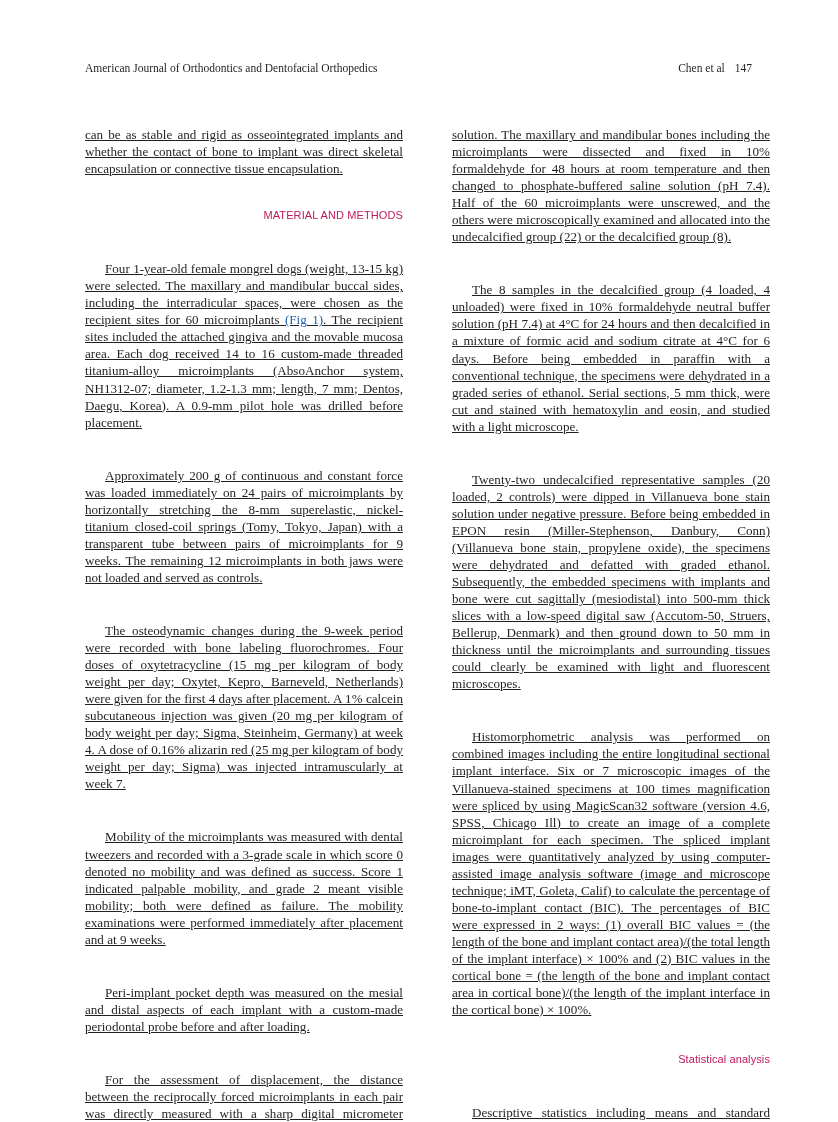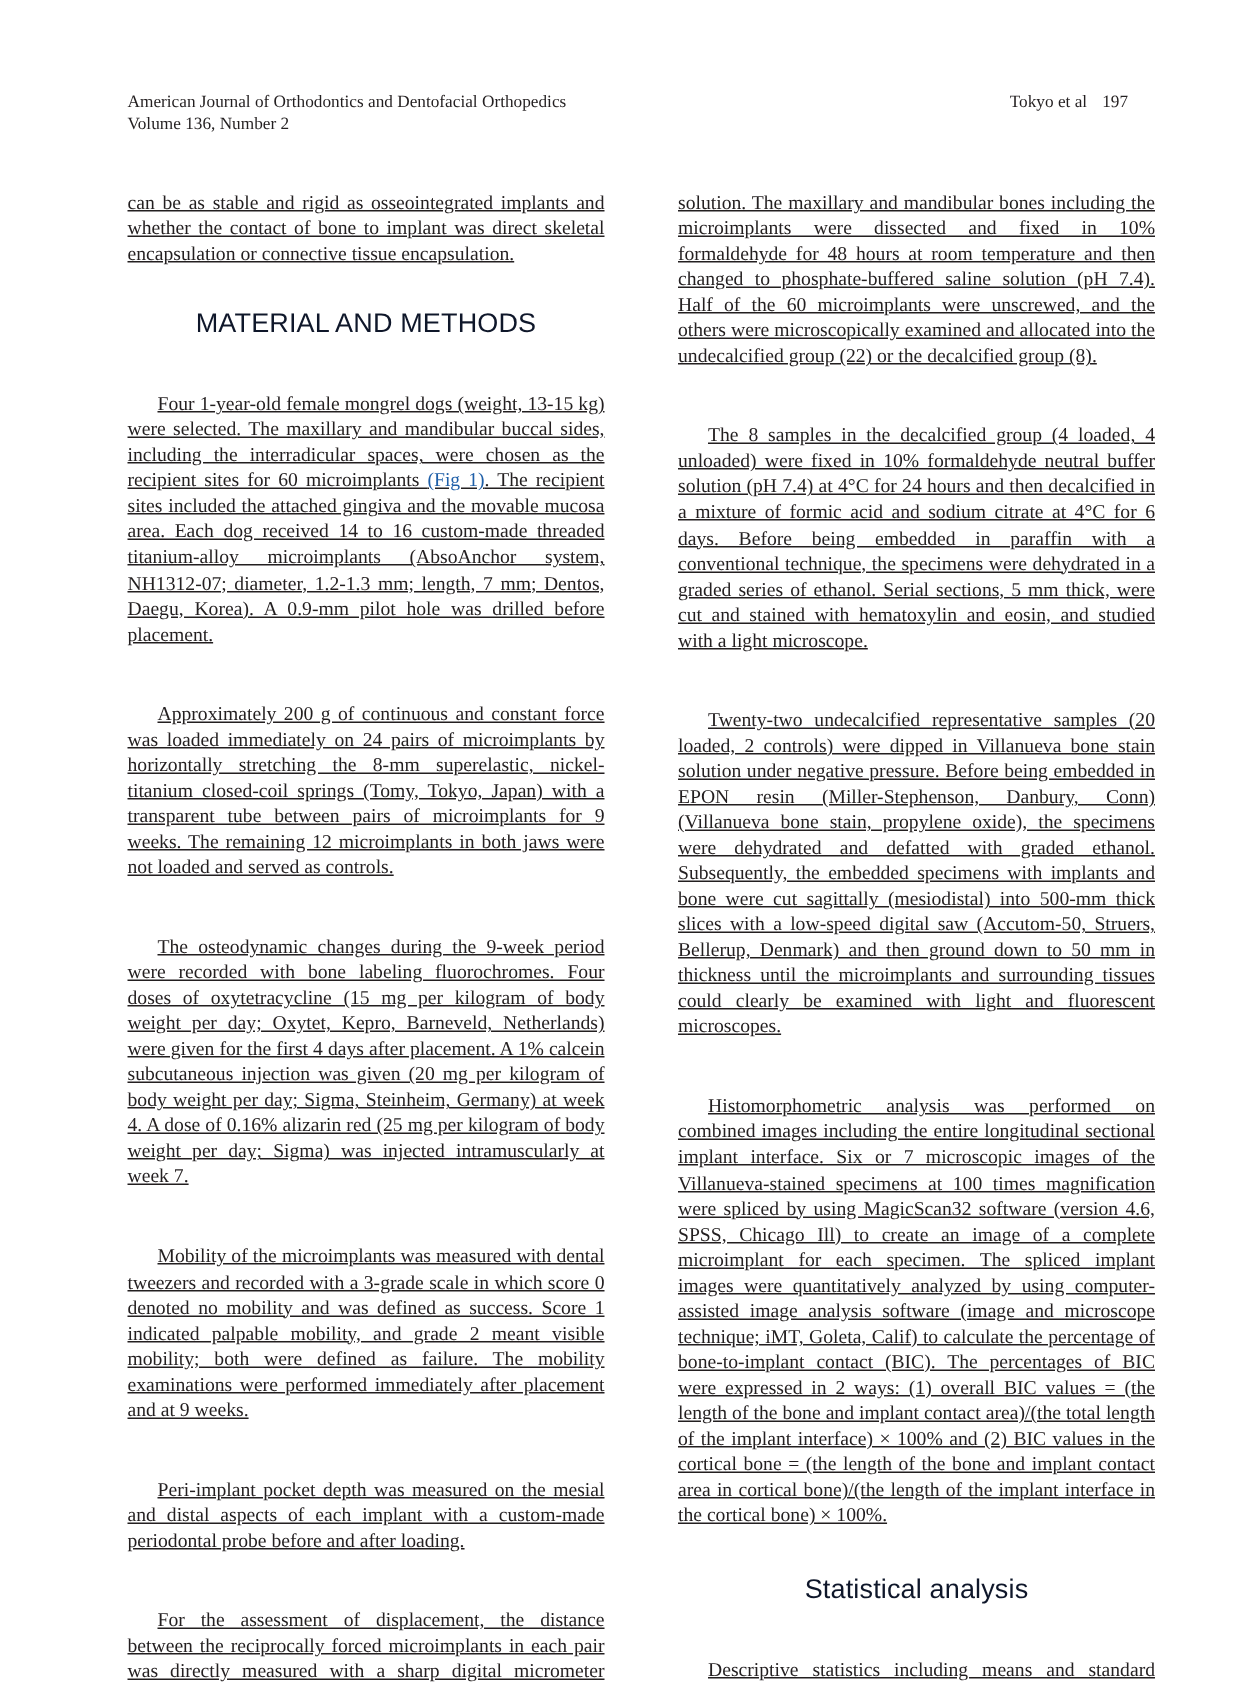--- a/index.html
+++ b/index.html
@@ -7,36 +7,35 @@
   .page { position: absolute; left: 0; top: 0; width: 838px; height: 918px; }
   .hdr { position: absolute; top: 61px; font-family: "Liberation Serif", serif; font-size: 11.5px; color: #231f20; line-height: 15px; }
   .hdr-left { left: 85px; width: 400px; }
   .hdr-right { right: 86px; text-align: right; }
   .hdr-right .pg { margin-left: 10px; }
   .col { position: absolute; top: 126px; width: 318px; font-family: "Liberation Serif", serif; font-size: 13.1px; line-height: 17.05px; color: #231f20; text-align: justify; }
   .col-left { left: 85px; }
   .col-right { left: 452px; }
   p { margin: 0; text-indent: 0; text-decoration: underline; }
   p.ind { text-indent: 20px; margin-top: 36px; }
-  .sec { font-family: "Liberation Sans", sans-serif; font-size: 18px; color: #0f172a; margin: 30px 0 6px 0; letter-spacing: 0.1px; text-align: center; }
+  .sec { font-family: "Liberation Sans", sans-serif; font-size: 11px; color: #be185d; margin: 30px 0 6px 0; letter-spacing: 0.1px; text-align: right; }
   .sec.first { margin-top: 30px; }
   .sec.stat { margin-top: 33px; margin-bottom: 20px; }
   .link { color: #1f5fa8; }
 </style>
 </head>
 <body>
 
 <div class="page">
 
   <div class="hdr hdr-left">
     <div>American Journal of Orthodontics and Dentofacial Orthopedics</div>
-    <div>Volume 136, Number 2</div>
   </div>
   <div class="hdr hdr-right">
-    <span>Tokyo et al</span><span class="pg">197</span>
+    <span>Chen et al</span><span class="pg">147</span>
   </div>
 
   <div class="col col-left">
     <p>can be as stable and rigid as osseointegrated implants and whether the contact of bone to implant was direct skeletal encapsulation or connective tissue encapsulation.</p>
     <div class="sec first">MATERIAL AND METHODS</div>
     <p class="ind"><span>Four 1-year-old female mongrel dogs (weight, 13-15 kg) were selected. The maxillary and mandibular buccal sides, including the interradicular spaces, were chosen as the recipient sites for 60 microimplants </span><span class="link">(Fig 1)</span><span>. The recipient sites included the attached gingiva and the movable mucosa area. Each dog received 14 to 16 custom-made threaded titanium-alloy microimplants (AbsoAnchor system, NH1312-07; diameter, 1.2-1.3 mm; length, 7 mm; Dentos, Daegu, Korea). A 0.9-mm pilot hole was drilled before placement.</span></p>
     <p class="ind">Approximately 200 g of continuous and constant force was loaded immediately on 24 pairs of microimplants by horizontally stretching the 8-mm superelastic, nickel-titanium closed-coil springs (Tomy, Tokyo, Japan) with a transparent tube between pairs of microimplants for 9 weeks. The remaining 12 microimplants in both jaws were not loaded and served as controls.</p>
     <p class="ind">The osteodynamic changes during the 9-week period were recorded with bone labeling fluorochromes. Four doses of oxytetracycline (15 mg per kilogram of body weight per day; Oxytet, Kepro, Barneveld, Netherlands) were given for the first 4 days after placement. A 1% calcein subcutaneous injection was given (20 mg per kilogram of body weight per day; Sigma, Steinheim, Germany) at week 4. A dose of 0.16% alizarin red (25 mg per kilogram of body weight per day; Sigma) was injected intramuscularly at week 7.</p>
     <p class="ind">Mobility of the microimplants was measured with dental tweezers and recorded with a 3-grade scale in which score 0 denoted no mobility and was defined as success. Score 1 indicated palpable mobility, and grade 2 meant visible mobility; both were defined as failure. The mobility examinations were performed immediately after placement and at 9 weeks.</p>
     <p class="ind">Peri-implant pocket depth was measured on the mesial and distal aspects of each implant with a custom-made periodontal probe before and after loading.</p>

